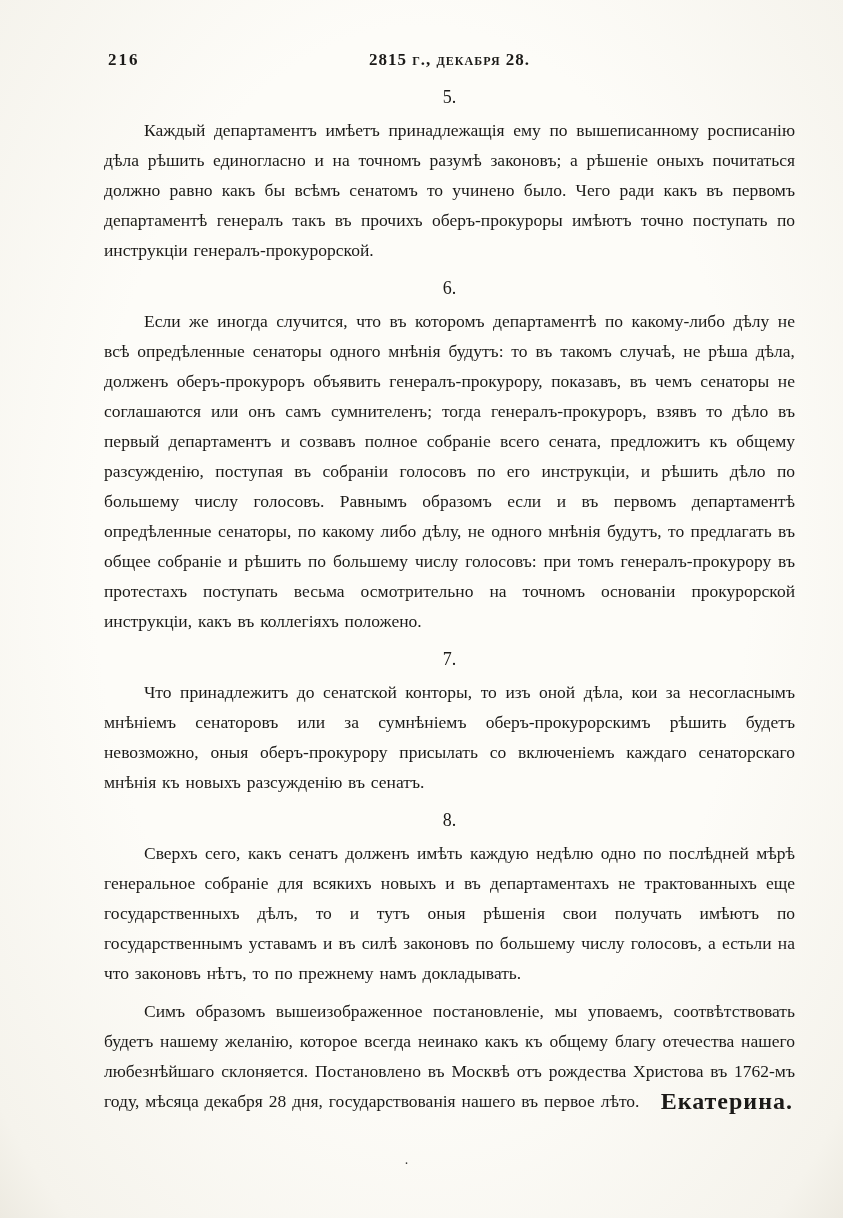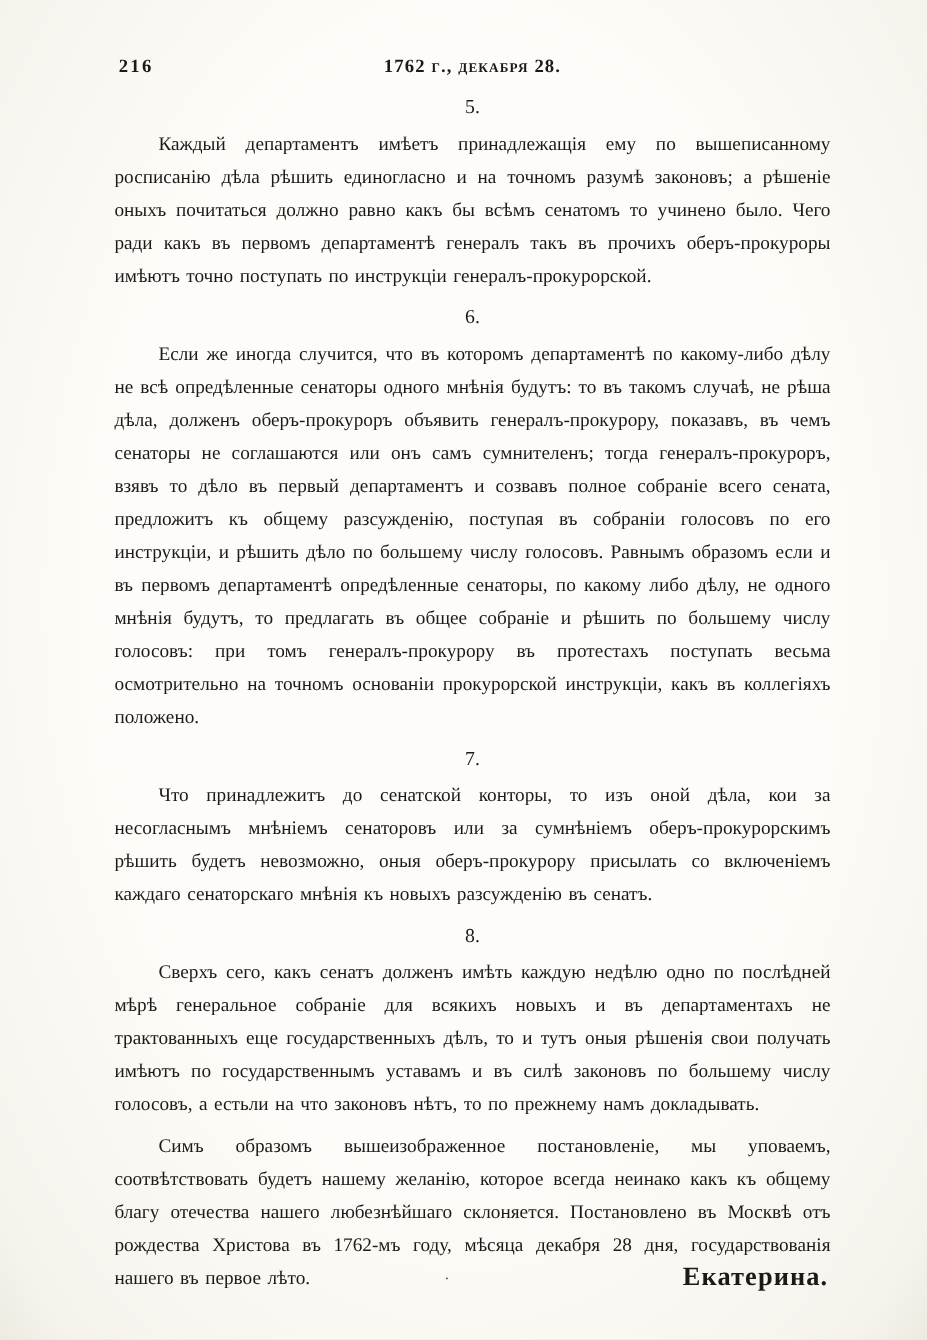--- a/index.html
+++ b/index.html
@@ -7,21 +7,21 @@
     padding: 0;
     background: #e8e6e0;
     font-family: "Liberation Serif", "DejaVu Serif", serif;
   }
   .scan-page {
     position: relative;
     width: 843px;
     height: 1218px;
     margin: 0 auto;
     box-sizing: border-box;
-    padding: 50px 88px 0 104px;
+    padding: 50px 48px 0 104px;
     background: radial-gradient(ellipse at 50% 45%, #fdfcf8 55%, #f5f3ec 92%, #edeae1 100%);
     color: #1b1a18;
     overflow: hidden;
   }
   .page-header {
     position: relative;
     text-align: center;
     font-weight: 700;
     font-size: 17px;
     letter-spacing: 1px;
@@ -73,21 +73,21 @@
     color: #3a3936;
   }
 </style>
 </head>
 <body>
 
 <div class="scan-page">
 
   <div class="page-header">
     <span class="page-number">216</span>
-    <span class="running-title">1762 г., декабря 28.</span>
+    <span class="running-title">2815 г., декабря 28.</span>
   </div>
 
   <div class="body-text">
 
     <div class="section">
       <div class="section-number">5.</div>
       <p class="para">Каждый департаментъ имѣетъ принадлежащія ему по вышеписанному росписанію дѣла рѣшить единогласно и на точномъ разумѣ законовъ; а рѣшеніе оныхъ почитаться должно равно какъ бы всѣмъ сенатомъ то учинено было. Чего ради какъ въ первомъ департаментѣ генералъ такъ въ прочихъ оберъ-прокуроры имѣютъ точно поступать по инструкціи генералъ-прокурорской.</p>
     </div>
 
     <div class="section">

